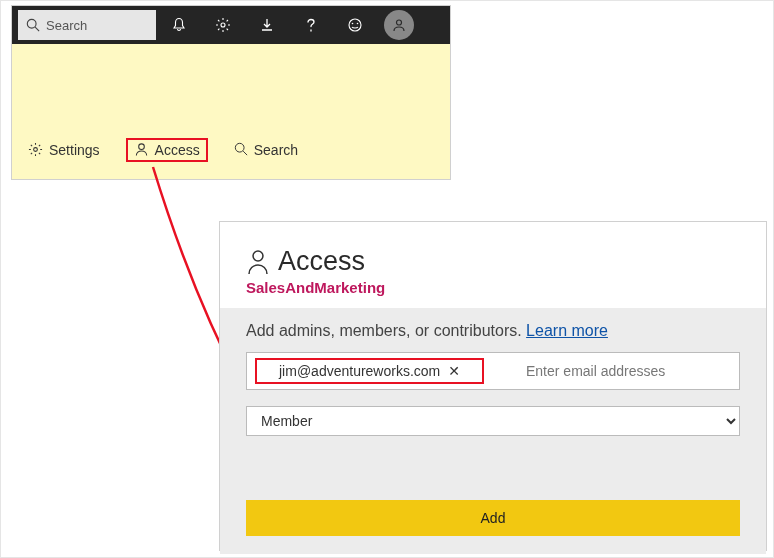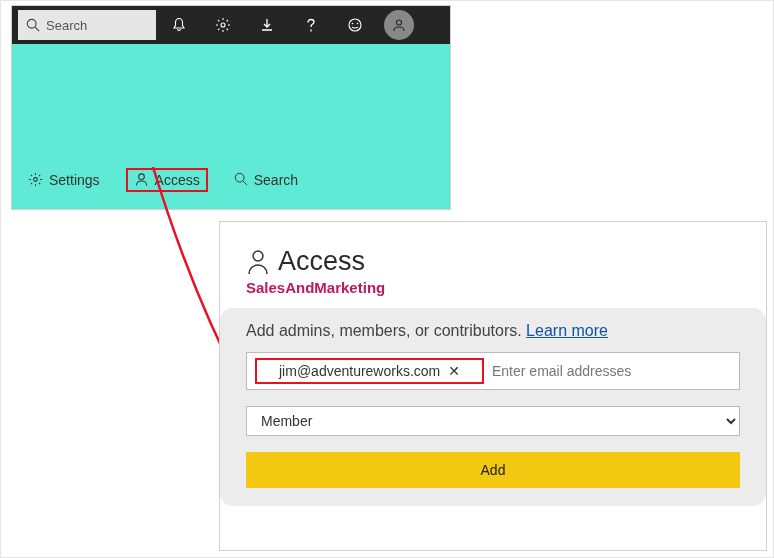--- a/index.html
+++ b/index.html
@@ -13,23 +13,23 @@
     overflow: hidden;
     border: 1px solid #e5e5e5;
   }
 
   
   .topbar-wrap {
     position: absolute;
     left: 10px;
     top: 4px;
     width: 440px;
-    height: 205px;
+    height: 175px;
     border: 1px solid #d0d0d0;
-    background: #5eead4;
+    background: #fef9c3;
   }
   .topbar {
     background: #252525;
     height: 38px;
     display: flex;
     align-items: center;
     padding: 0 6px;
     gap: 2px;
   }
   .search-box {
@@ -108,21 +108,20 @@
   }
   .access-subtitle {
     font-size: 15px;
     font-weight: 600;
     color: #be185d;
     margin-top: 2px;
   }
   .access-body {
     background: #ececec;
     padding: 14px 26px 18px 26px;
-    border-radius: 13px;
   }
   .prompt-line {
     font-size: 16px;
     color: #444;
     margin-bottom: 12px;
   }
   .prompt-line a { color: #0e53a7; text-decoration: underline; }
 
   .email-box {
     background: #fff;
@@ -143,20 +142,21 @@
     border: 2.5px solid #e81123;
     padding: 3px 22px;
   }
   .email-chip .x {
     font-size: 14px;
     color: #333;
   }
   .email-placeholder {
     color: #777;
     font-size: 14px;
+    margin-left: 34px;
   }
 
   .role-select {
     background: #fff;
     border: 1px solid #bbb;
     height: 30px;
     width: 100%;
     padding: 0 10px;
     font-size: 14px;
     color: #333;
@@ -166,20 +166,21 @@
 
   .add-btn {
     background: #f2c811;
     border: none;
     height: 36px;
     width: 100%;
     font-size: 14px;
     color: #222;
     cursor: pointer;
     font-family: inherit;
+    margin-top: 48px;
   }
 
   
   .arrow-svg {
     position: absolute;
     left: 120px;
     top: 160px;
     width: 170px;
     height: 250px;
     pointer-events: none;

